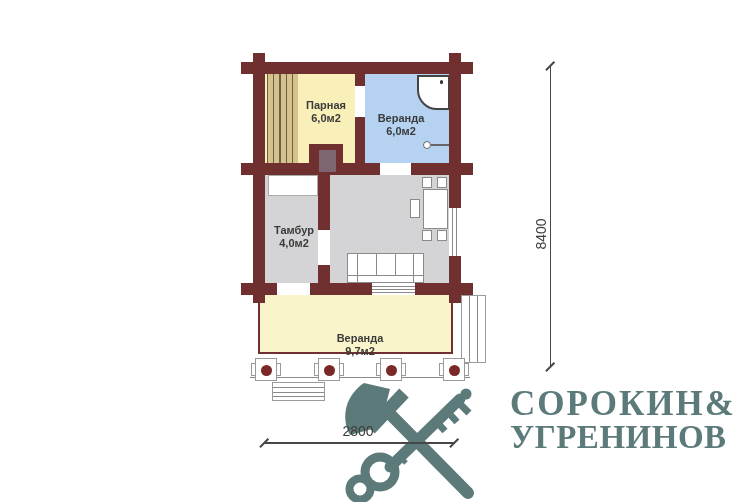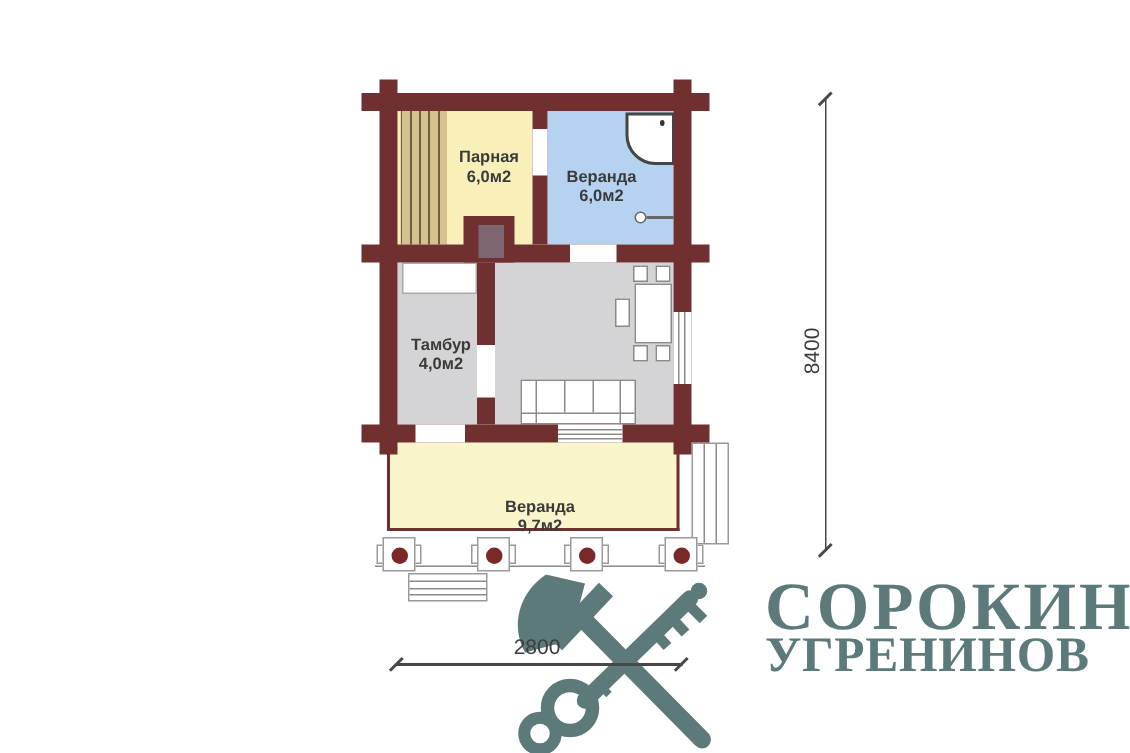--- a/index.html
+++ b/index.html
@@ -13,21 +13,21 @@
   .thin{position:absolute;background:#8a8a8a;}
   .room-label{position:absolute;font-size:11px;line-height:13px;color:#3a3a3a;text-align:center;font-weight:bold;}
   .dim-line{position:absolute;background:#474747;}
   .dim-tick{position:absolute;width:12px;height:1.5px;background:#474747;transform:rotate(-45deg);}
   .dim-text{position:absolute;font-size:14px;color:#3d3d3d;text-align:center;}
   .ped{position:absolute;background:#fff;border:1px solid #9a9a9a;box-sizing:border-box;}
   .post-circle{position:absolute;width:11px;height:11px;border-radius:50%;background:#7a2828;}
   .logo-text{position:absolute;left:510px;top:389px;width:224px;color:#5d7a7a;
              font-family:"Liberation Serif",serif;}
   .logo-l1{display:flex;justify-content:space-between;align-items:baseline;
-           font-size:45px;line-height:30px;font-weight:bold;letter-spacing:2px;}
+           font-size:35px;line-height:30px;font-weight:bold;letter-spacing:2px;}
   .logo-l2{font-size:33px;line-height:33px;font-weight:bold;letter-spacing:0.5px;margin-top:2px;}
   .logo-l3{font-size:25px;line-height:25px;font-weight:normal;letter-spacing:2px;margin-top:4px;}
   .bench{position:absolute;background:repeating-linear-gradient(90deg,#6f6044 0 1.2px,#d6c28f 1.2px 6.2px);}
 </style>
 </head>
 <body>
 
 <div id="stage">
 
   <div class="floor" style="left:265px;top:74px;width:90px;height:89px;background:#f8f0b8;"></div>

